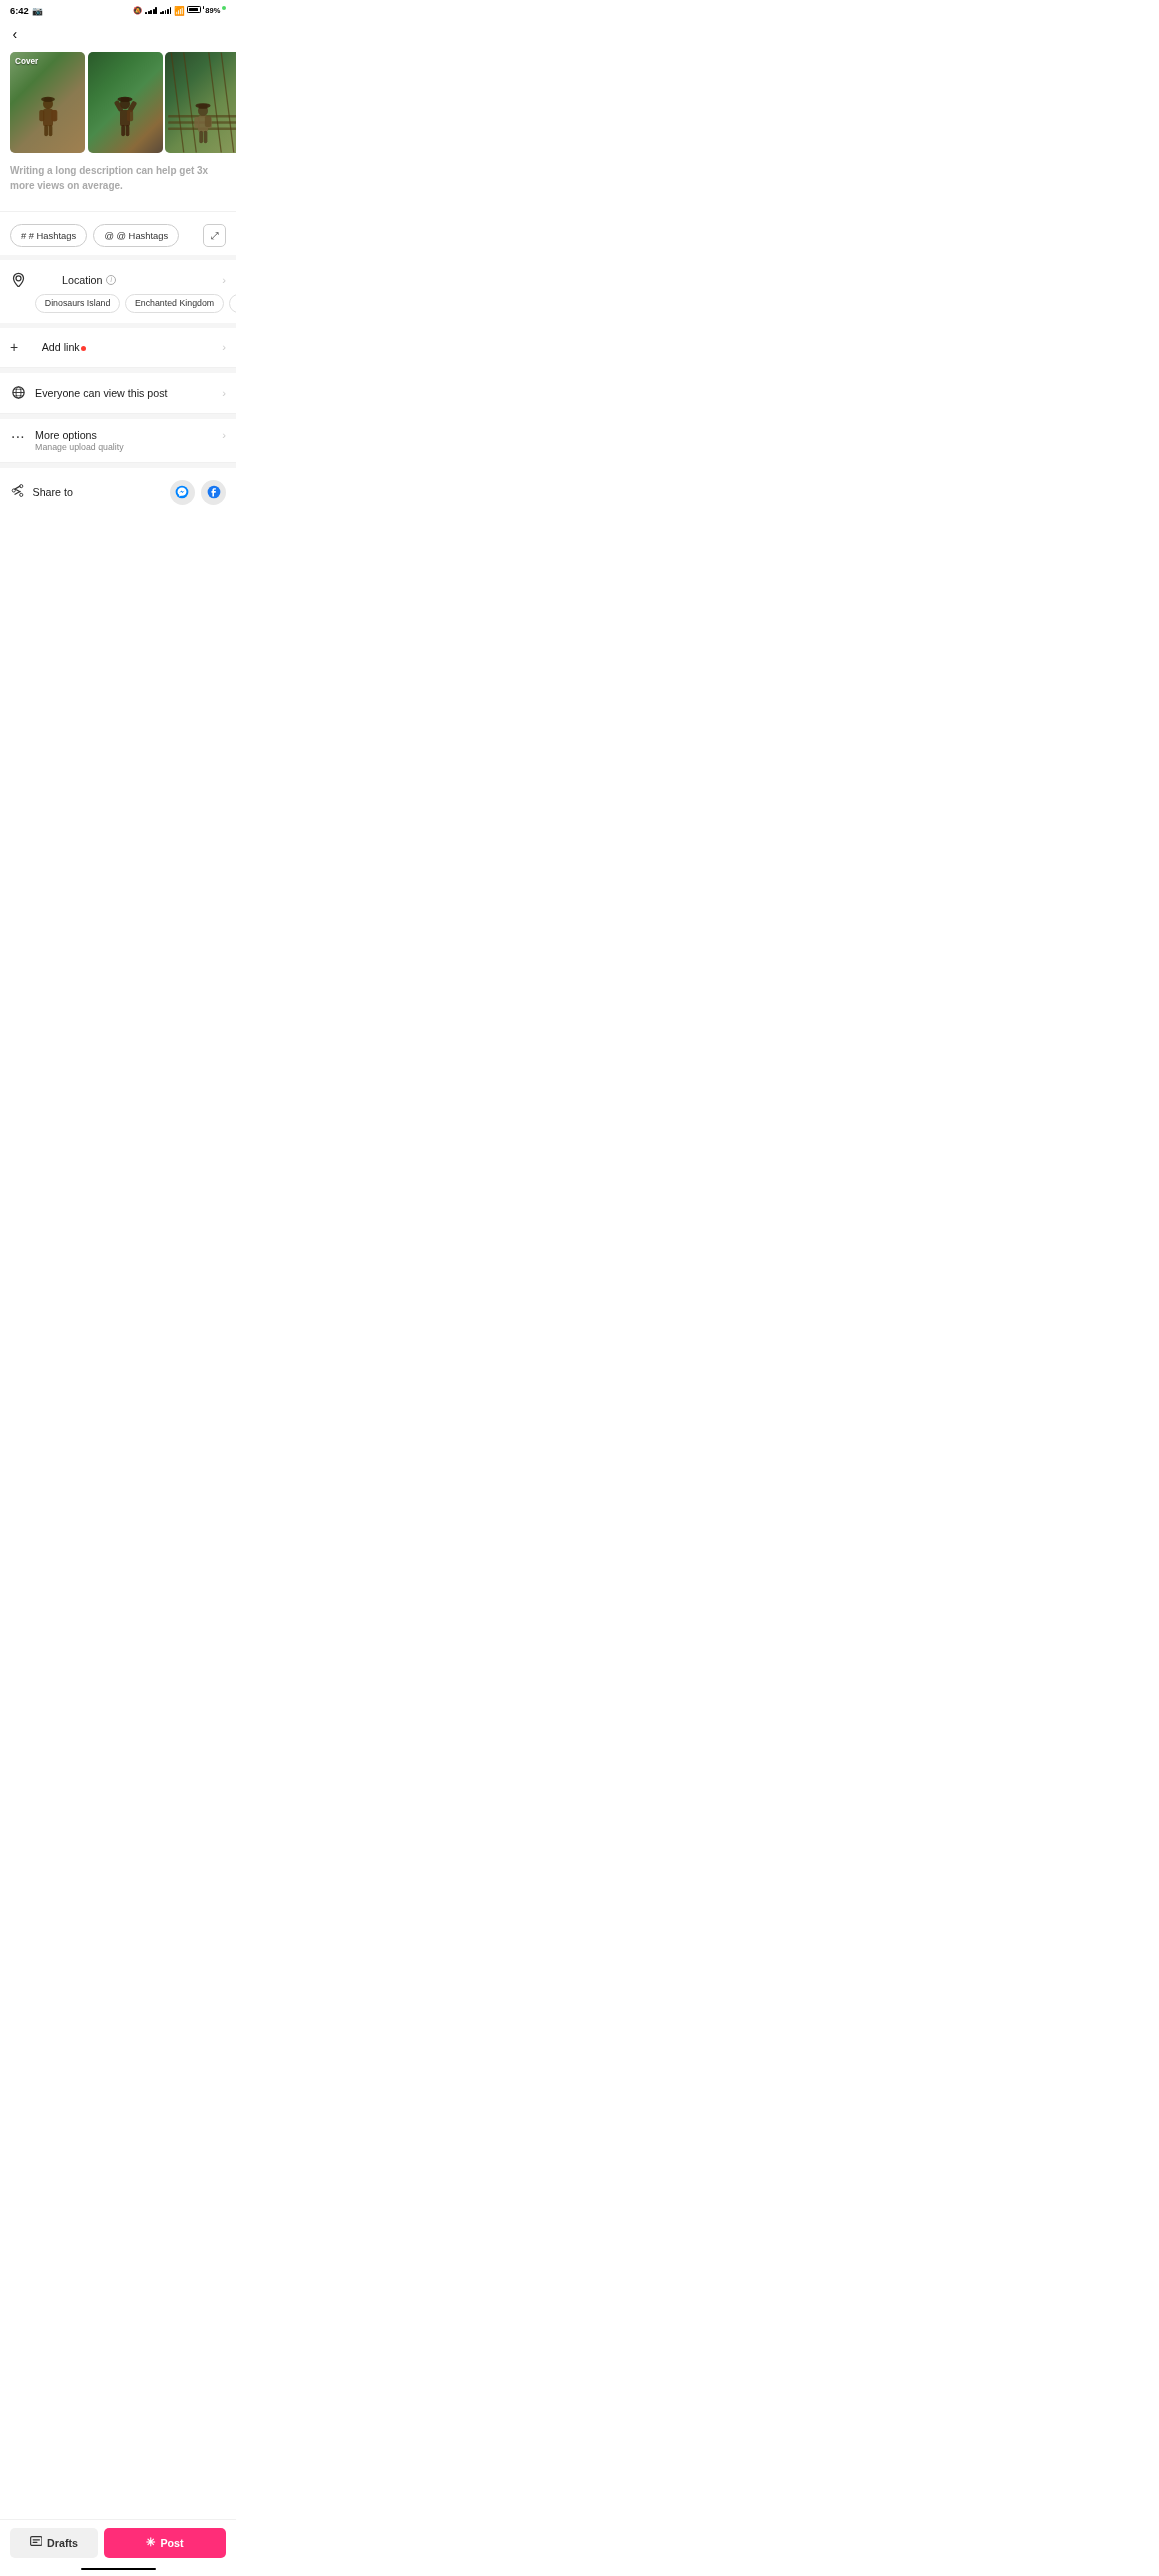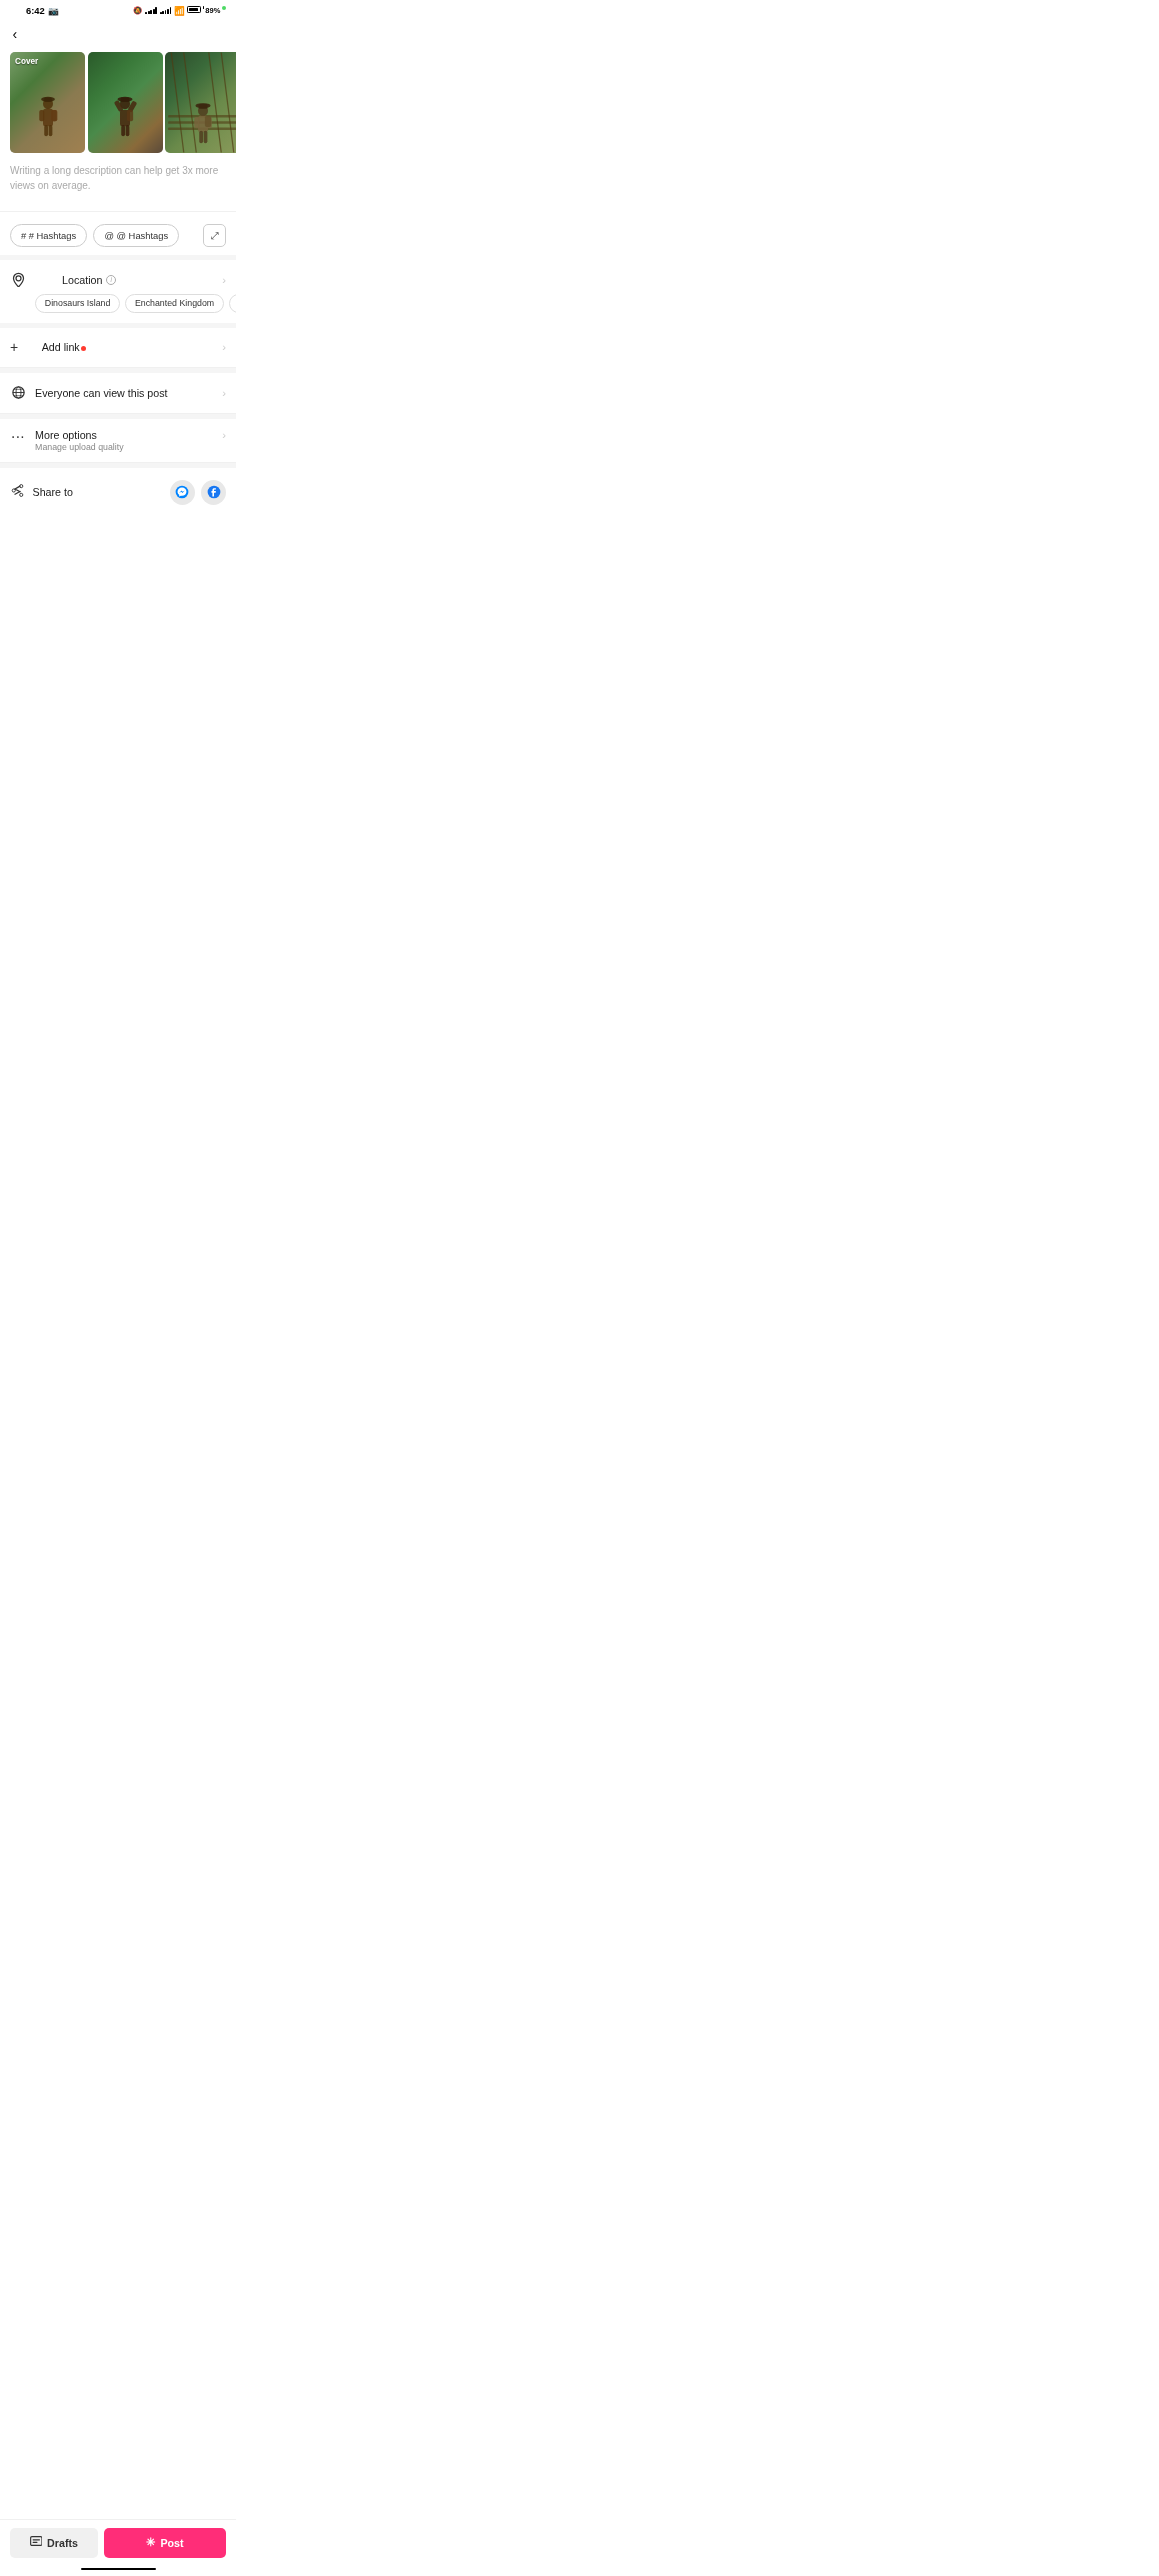--- a/index.html
+++ b/index.html
@@ -20,21 +20,20 @@
       justify-content: space-between;
       align-items: center;
       padding: 5px 10px 2.5px;
       font-size: 8.8px;
       font-weight: 600;
     }
     .status-left {
       display: flex;
       align-items: center;
       gap: 3.8px;
-      margin-left: 16px;
     }
     .status-time {
       font-size: 9.4px;
       font-weight: 700;
     }
     .status-right {
       display: flex;
       align-items: center;
       gap: 2.5px;
     }
@@ -161,20 +160,21 @@
       font-weight: 600;
       text-shadow: 0 0.6px 1.3px rgba(0,0,0,0.5);
     }
 
     
     .description-hint {
       padding: 10px 10px 5px;
       color: #aaa;
       font-size: 10px;
       line-height: 1.5;
+      font-weight: bold;
     }
 
     
     .tag-bar {
       display: flex;
       align-items: center;
       padding: 12.6px 10px 7.5px;
       gap: 6.3px;
       border-top: 0.6px solid #f0f0f0;
       margin-top: 12.6px;

